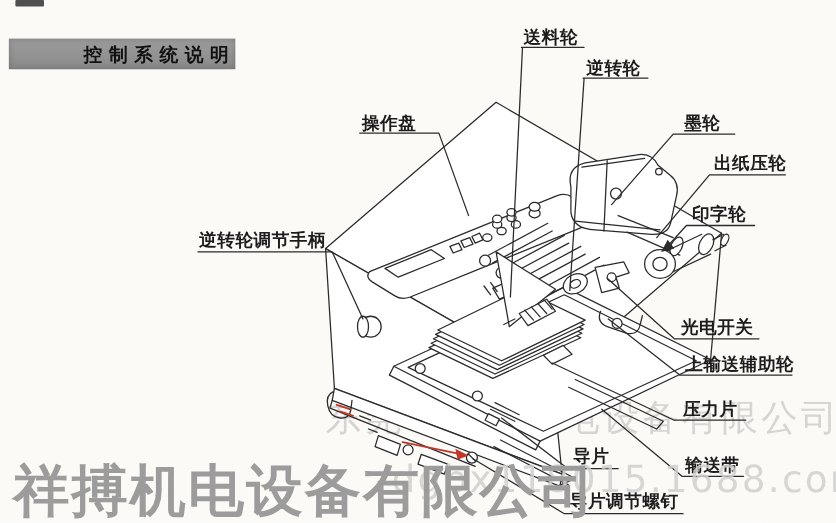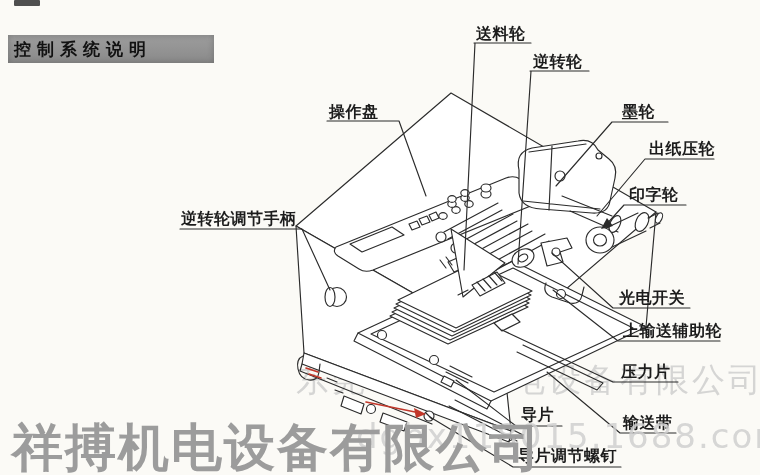--- a/index.html
+++ b/index.html
@@ -11,21 +11,21 @@
     font-family:"DejaVu Sans","Liberation Sans",sans-serif;
   }
   .scan-artifact{
     position:absolute;left:14px;top:0;width:26px;height:6px;
     background:#4f4f4f;border-radius:1px;
   }
   .title-bar{
     position:absolute;left:8px;top:35px;width:206px;height:28px;
     background:linear-gradient(180deg,#9d9d9d,#8a8a8a);
     box-shadow:inset 0 0 6px rgba(60,60,60,.35);
-    display:flex;align-items:center;justify-content:flex-start;
+    display:flex;align-items:center;justify-content:flex-end;
   }
   .title-bar span{
     font-size:17px;font-weight:700;color:#111;
     letter-spacing:6px;text-indent:6px;white-space:nowrap;
   }
   svg.diagram{position:absolute;left:0;top:0;}
   svg .ln{stroke:#2b2b2b;stroke-width:1.15;fill:none;stroke-linejoin:round;stroke-linecap:round;}
   svg .fw{stroke:#2b2b2b;stroke-width:1.15;fill:#ffffff;stroke-linejoin:round;stroke-linecap:round;}
   svg text.lbl{
     font-family:"DejaVu Sans","Liberation Sans",sans-serif;

